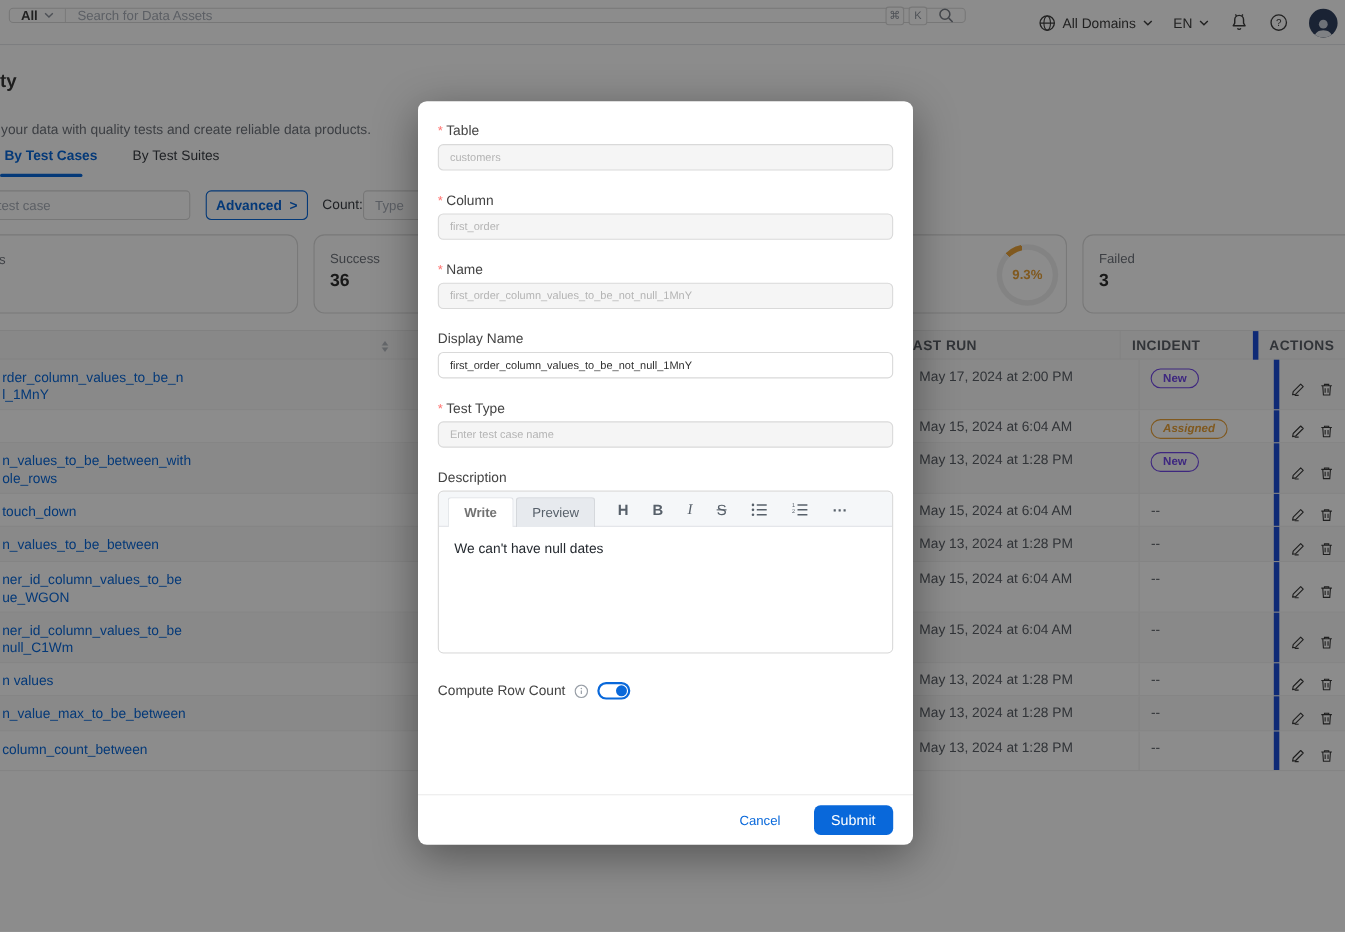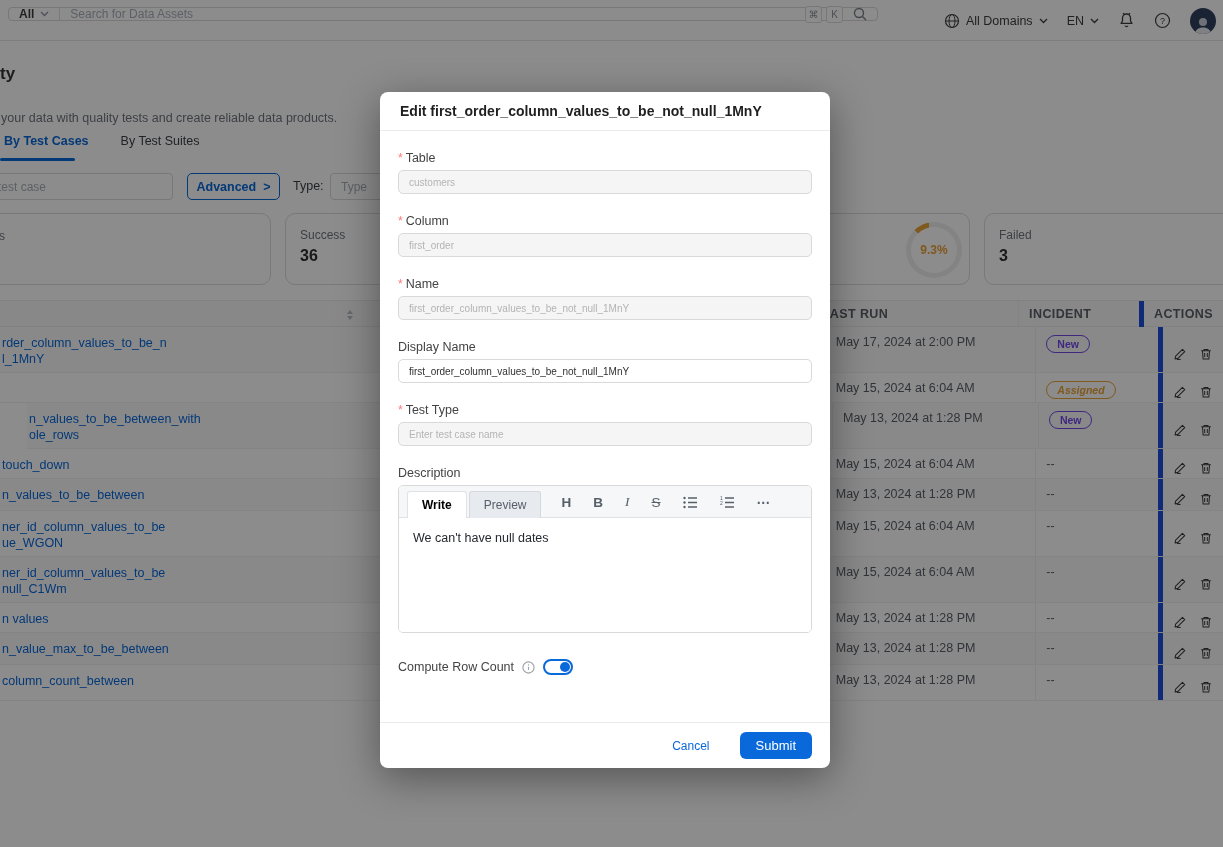--- a/index.html
+++ b/index.html
@@ -64,21 +64,21 @@
   .fgroup{margin-bottom:20px;}
   .flabel{font-size:12.5px;color:#434343;margin-bottom:5px;display:flex;align-items:center;gap:3px;}
   .req{color:#ff7875;font-size:12px;}
   .tinput{width:100%;height:24px;border:1px solid #d9d9d9;border-radius:5px;padding:0 10px;font-size:10px;color:#303030;outline:none;background:#fff;}
   .tinput:disabled{background:#f5f5f5;color:#b4b4b4;}
   .tinput::placeholder{color:#b4b4b4;}
   
   .editor{border:1px solid #d9d9d9;border-radius:5px;margin-top:3px;height:148px;overflow:hidden;}
   .ed-head{height:32px;background:#f5f7f9;border-bottom:1px solid #dfe2e6;display:flex;align-items:flex-end;padding:0 0 0 8px;}
   .ed-tab{font-size:12px;padding:6px 14px;border:1px solid transparent;border-bottom:none;color:#57606a;cursor:pointer;}
-  .ed-tab.active{background:#fff;border-color:#dfe2e6;font-weight:700;color:#000000;border-radius:3px 3px 0 0;position:relative;top:1px;}
+  .ed-tab.active{background:#fff;border-color:#dfe2e6;font-weight:700;color:#737373;border-radius:3px 3px 0 0;position:relative;top:1px;}
   .ed-tab.inactive{background:#e7eaee;border-color:#d5d8dc;margin-left:2px;border-radius:3px 3px 0 0;position:relative;top:1px;}
   .ed-tools{display:flex;align-items:center;gap:22px;margin-left:20px;padding-bottom:7px;color:#57606a;}
   .tool{font-size:13.5px;cursor:pointer;display:inline-flex;align-items:center;color:#57606a;}
   .ed-content{padding:13px 14px;font-size:12.5px;color:#24292f;background:#fff;height:116px;}
   
   .compute-row{display:flex;align-items:center;gap:8px;margin-top:26px;}
   .compute-row .flabel{margin:0;}
   .switch{width:30px;height:16px;border:2px solid #0968da;border-radius:9px;position:relative;background:#fff;cursor:pointer;}
   .switch .knob{position:absolute;right:1px;top:1px;width:10px;height:10px;border-radius:50%;background:#0968da;}
   
@@ -165,21 +165,21 @@
     <div class="tab">By Test Suites</div>
   </div>
   <div class="inkbar"></div>
 
   <div class="filters">
     <input class="f-input" style="left: -140px; width: 313px; padding-left: 137px; position: absolute;" type="text" placeholder="test case">
     <button class="adv-btn">
       <span>Advanced</span>
       <span style="font-weight:700;">&gt;</span>
     </button>
-    <div class="type-label">Type:</div>
+    <div class="type-label">Count:</div>
     <input class="f-input" style="left: 330px; width: 110px; padding: 0px 10px; position: absolute;" type="text" placeholder="Type">
   </div>
 
   <div class="card" style="left:-60px;width:331px;">
     <div class="card-label" style="margin:15px 0 0 58px;">s</div>
   </div>
   <div class="card" style="left:285px;width:375px;padding:14px 0 0 14px;">
     <div class="card-label">Success</div>
     <div class="card-value">36</div>
   </div>
@@ -246,21 +246,21 @@
                 <path d="M4.5 14.2h4.2" stroke="#3a3a3a" stroke-width="1.2"></path>
               </svg>
             </span>
             <span class="act-btn">
               <svg width="14" height="14" viewBox="0 0 16 16" fill="none" stroke="#3a3a3a" stroke-width="1.15">
                 <path d="M2.5 4.2h11M5.8 4.2V2.8h4.4v1.4M4 4.2l.7 9.6h6.6l.7-9.6M6.5 6.8v4.6M9.5 6.8v4.6"></path>
               </svg>
             </span>
           </div>
         </div>
-        <div class="trow" style="height: 46px; margin-left: 27px;">
+        <div class="trow" style="height: 46px;">
           <div class="cell c-name">
             <span class="link-line">n_values_to_be_between_with</span>
             <span class="link-line">ole_rows</span>
           </div>
           <div class="cell c-mid"></div>
           <div class="cell c-run">May 13, 2024 at 1:28 PM</div>
           <div class="cell c-inc"><span class="badge new">New</span></div>
           <div class="cell c-act">
             <span class="act-btn">
               <svg width="14" height="14" viewBox="0 0 16 16">
@@ -423,21 +423,20 @@
               </svg>
             </span>
           </div>
         </div>
       </div>
   </div>
 
   <div class="overlay"></div>
 
   <div class="modal">
-    <div class="m-head">Edit first_order_column_values_to_be_not_null_1MnY</div>
     <div class="m-body">
 
       <div class="fgroup">
         <div class="flabel">
           <span class="req">*</span>
           <span>Table</span>
         </div>
         <input class="tinput" disabled="" value="customers" style="">
       </div>
 

